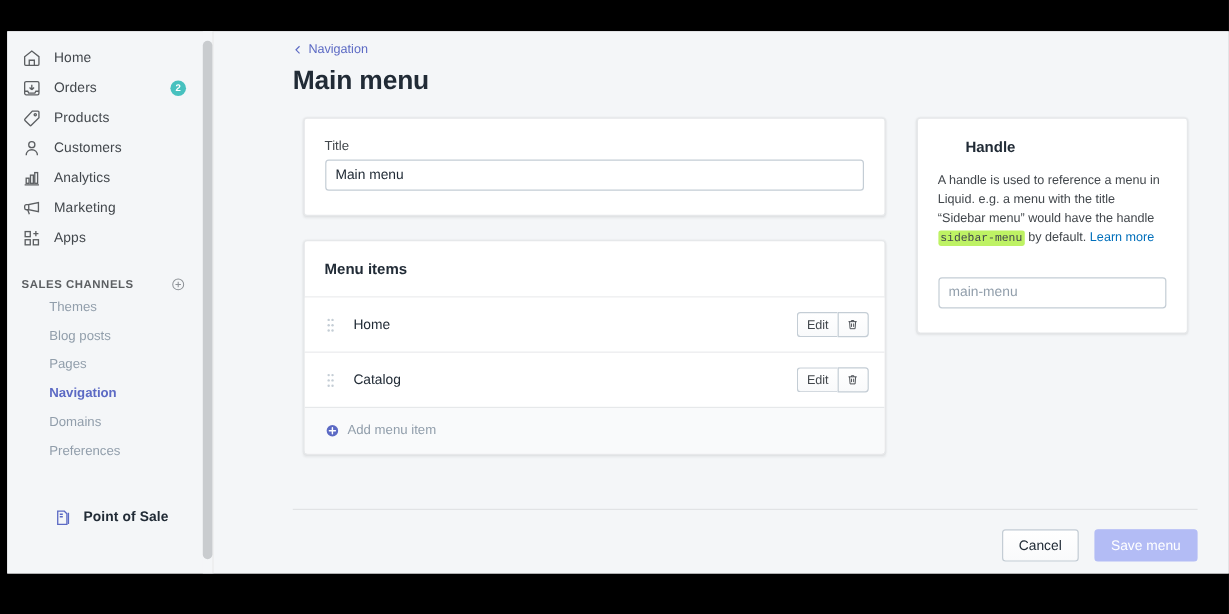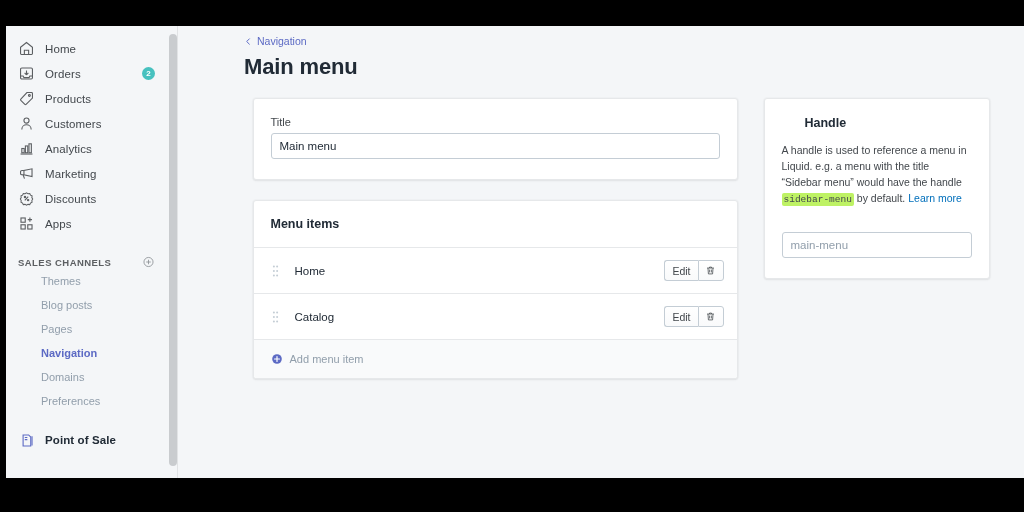--- a/index.html
+++ b/index.html
@@ -380,31 +380,20 @@
       <span class="ico">
         <svg viewBox="0 0 20 20" fill="none" stroke="currentColor" stroke-width="1.3">
             <path d="M16.5 4.5v9L7 11.5V6.5l9.5-2z"></path>
             <path d="M7 6.5H4.6a1.6 1.6 0 00-1.6 1.6v1.8A1.6 1.6 0 004.6 11.5H7"></path>
             <path d="M6 11.5l1.6 4.5"></path>
           </svg>
       </span>
       <span class="nav-label">Marketing</span>
     </div>
 
-    <div class="nav-item">
-      <span class="ico">
-        <svg viewBox="0 0 20 20" fill="none" stroke="currentColor" stroke-width="1.3">
-            <path d="M10 2.8l1.9 1.1 2.2-.3 1 2 2 1-.3 2.2 1.1 1.9-1.1 1.9.3 2.2-2 1-1 2-2.2-.3L10 18.6l-1.9-1.1-2.2.3-1-2-2-1 .3-2.2L2.1 10.7 3.2 8.8 2.9 6.6l2-1 1-2 2.2.3L10 2.8z" transform="scale(0.92) translate(0.9,0.9)"></path>
-            <path d="M8 12.2l4-4.4"></path>
-            <circle cx="8.2" cy="8.2" r=".8"></circle>
-            <circle cx="11.9" cy="11.9" r=".8"></circle>
-          </svg>
-      </span>
-      <span class="nav-label">Discounts</span>
-    </div>
 
     <div class="nav-item">
       <span class="ico">
         <svg viewBox="0 0 20 20" fill="none" stroke="currentColor" stroke-width="1.3">
             <rect x="3.5" y="3.5" width="5" height="5"></rect>
             <rect x="3.5" y="11.5" width="5" height="5"></rect>
             <rect x="11.5" y="11.5" width="5" height="5"></rect>
             <path d="M14 3v5M11.5 5.5h5"></path>
           </svg>
       </span>
@@ -434,21 +423,21 @@
     <div class="sub-item active">
       <span>Navigation</span>
     </div>
     <div class="sub-item">
       <span>Domains</span>
     </div>
     <div class="sub-item">
       <span>Preferences</span>
     </div>
 
-    <div class="channel-item" style="margin-top:8px;">
+    <div class="channel-item" style="margin-top:24px;justify-content:center;">
       <span class="ico">
         <svg viewBox="0 0 20 20" fill="none" stroke="currentColor" stroke-width="1.3">
             <path d="M6 3.5h6.5L15 6v10.5H6z"></path>
             <path d="M8 6.5h3M8 9h3"></path>
             <path d="M16.5 5v11"></path>
           </svg>
       </span>
       <span class="nav-label">Point of Sale</span>
     </div>
 
@@ -550,15 +539,19 @@
 
       <div class="col-side">
         <section class="card card-pad">
           <div class="handle-title">Handle</div>
           <p class="handle-desc"><span>A handle is used to reference a menu in Liquid. e.g. a menu with the title “Sidebar menu” would have the handle </span><code>sidebar-menu</code><span> by default. </span><a href="#">Learn more</a></p>
           <input class="text-input handle-input" type="text" placeholder="main-menu" style="">
         </section>
       </div>
     </div>
 
+    <div class="footer">
+      <button class="btn-cancel">Cancel</button>
+      <button class="btn-save">Save menu</button>
+    </div>
 
   </main>
 </div>
 
 </body></html>

